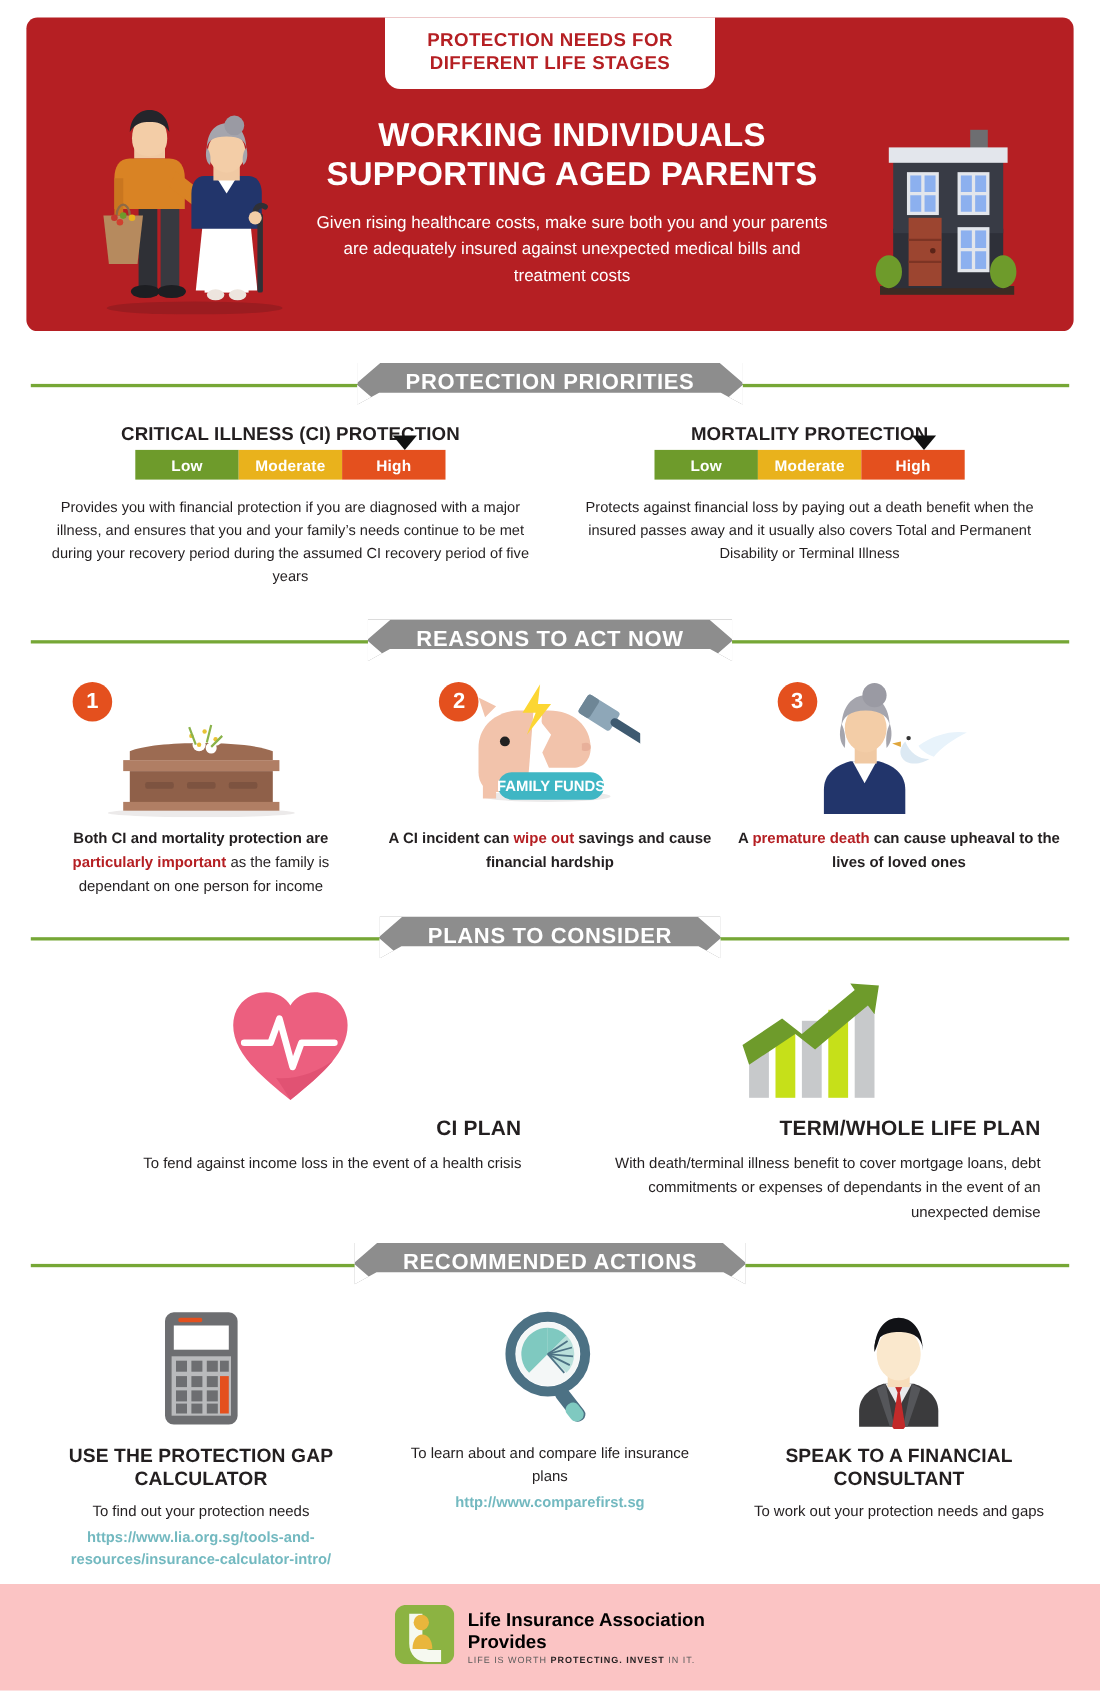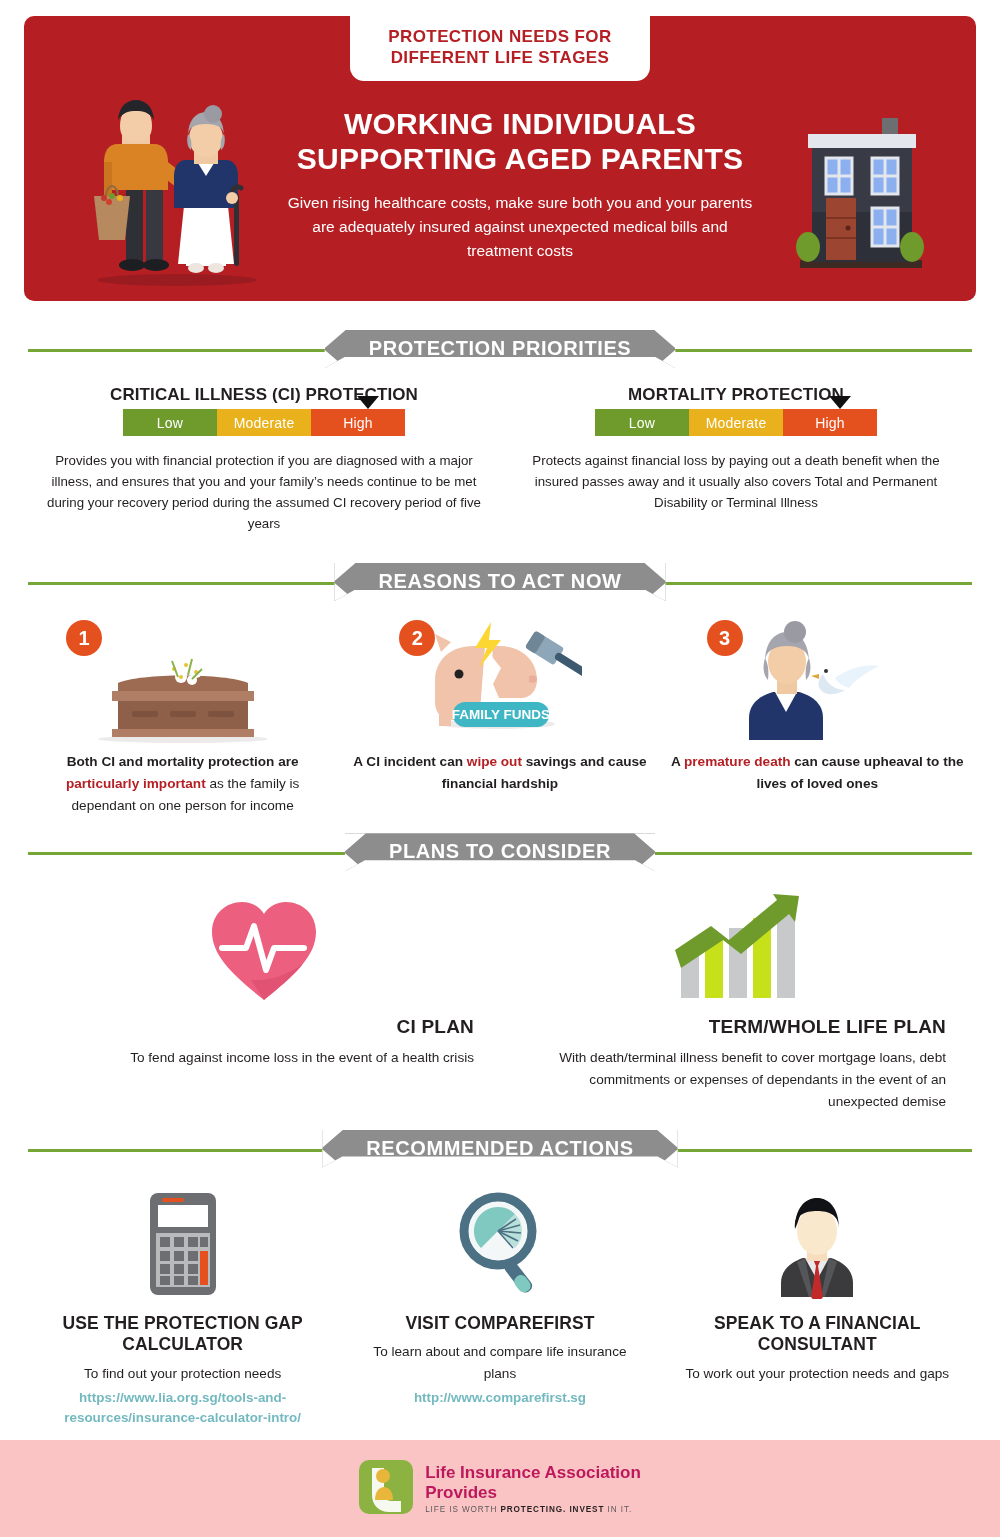--- a/index.html
+++ b/index.html
@@ -122,21 +122,21 @@
     left: 50%;
   }
   .meter {
     display: flex;
     height: 27px;
     width: 282px;
   }
   .meter div {
     flex: 1;
     color: #ffffff;
-    font-weight: normal;
+    font-weight: bold;
     font-size: 14px;
     display: flex;
     align-items: center;
     justify-content: center;
     letter-spacing: 0.2px;
   }
   .prio-desc {
     font-size: 13.3px;
     line-height: 1.58;
     margin-top: 14px;
@@ -200,21 +200,21 @@
   .footer {
     position: absolute;
     left: 0; right: 0; bottom: 0;
     height: 97px;
     background: #fbc4c4;
     display: flex;
     align-items: center;
     justify-content: center;
   }
   .footer-inner { display: flex; align-items: center; gap: 12px; }
-  .logo-txt1 { font-weight: bold; font-size: 17px; line-height: 1.15; color: #be185d; }
+  .logo-txt1 { font-weight: bold; font-size: 17px; line-height: 1.15; color: #000000; }
   .logo-txt2 { font-size: 8.2px; letter-spacing: 0.9px; color: #5a5a5a; margin-top: 3px; }
   .logo-txt2 b { color: #231f20; }
 </style>
 </head>
 <body>
 
 <div class="hero">
 
   <div class="hero-titlebox">
     <div class="l1">PROTECTION NEEDS FOR</div>
@@ -505,21 +505,20 @@
           <line x1="48" y1="42" x2="66" y2="30"></line>
             <line x1="48" y1="42" x2="70" y2="36"></line>
           <line x1="48" y1="42" x2="71" y2="44"></line>
             <line x1="48" y1="42" x2="68" y2="52"></line>
           <line x1="48" y1="42" x2="63" y2="59"></line>
         </g>
         <rect x="62" y="70" width="13" height="36" rx="6" transform="rotate(-38 68 88)" fill="#4c7184"></rect>
         <rect x="66" y="86" width="13" height="18" rx="6" transform="rotate(-38 72 95)" fill="#7fc9c0"></rect>
       </svg>
     </div>
-    <div class="act-title">VISIT COMPAREFIRST</div>
     <div class="act-desc">To learn about and compare life insurance plans</div>
     <div class="act-url">http://www.comparefirst.sg</div>
   </div>
 
   <div class="act-col">
     <div class="act-art">
       <svg width="100" height="110" viewBox="0 0 100 110">
         <path d="M14 108v-14c0-13 10-21 22-25h28c12 4 22 12 22 25v14z" fill="#3b3b3d"></path>
         <path d="M38 69h24l-12 22z" fill="#e9eaec"></path>
         <path d="M38 69l-8 4 12 35h4z" fill="#55565a"></path>

